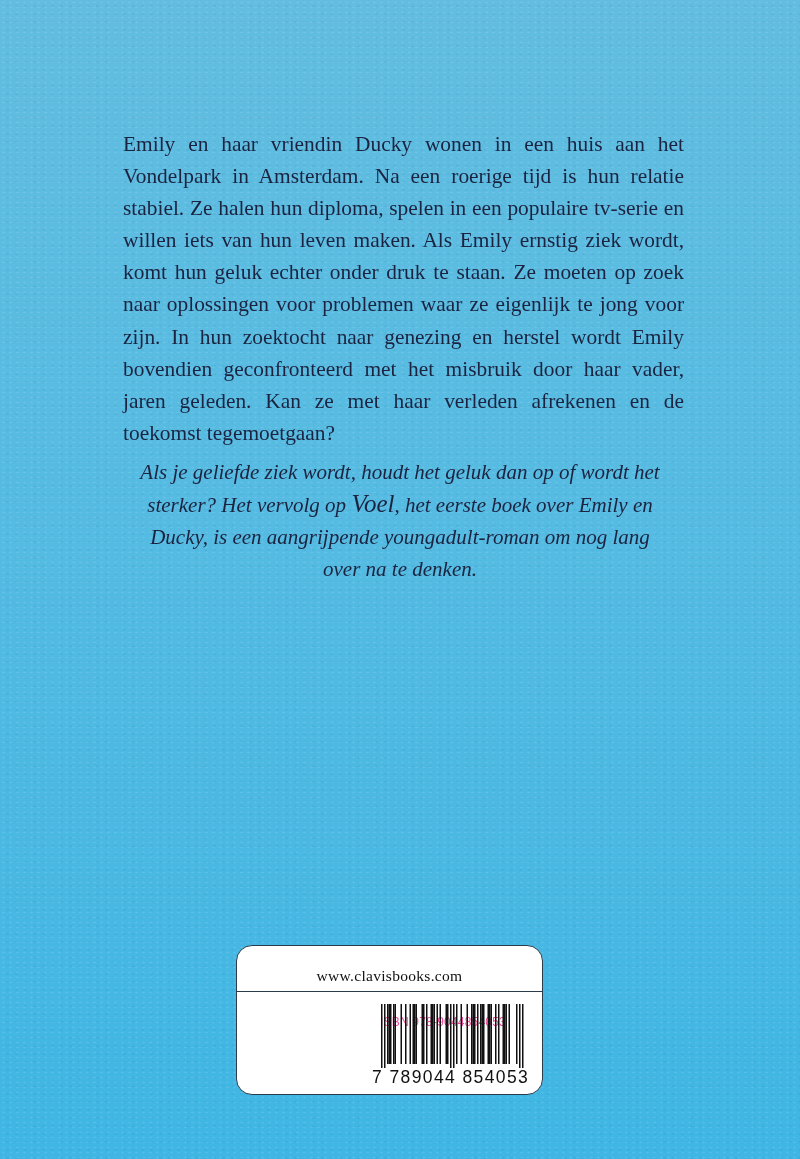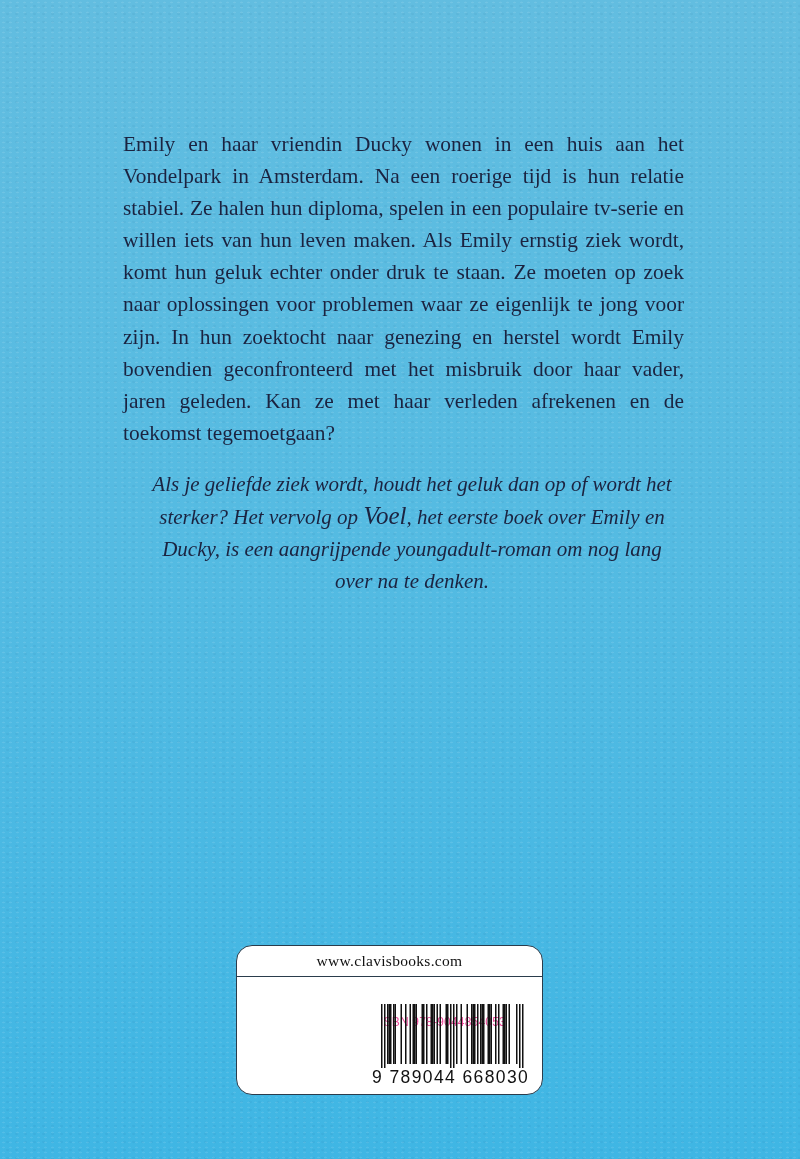--- a/index.html
+++ b/index.html
@@ -19,32 +19,33 @@
   }
   .blurb {
     position: absolute; left: 121px; top: 126px; width: 561px;
     font-size: 21.4px; line-height: 32.1px;
     text-align: justify; text-align-last: left;
     margin: 2px;
   }
   .tagline {
     position: absolute; left: 140px; top: 456px; width: 520px;
     font-size: 21px; line-height: 32px; font-style: italic;
-    text-align: center; margin: 12px;
+    text-align: center; margin: 0;
   }
   .tagline .title-ref { font-size: 25px; font-style: italic; }
   .label {
     position: absolute; left: 236px; top: 945px; width: 307px; height: 150px;
     background: #fff; border: 1.5px solid #2a3c4c; border-radius: 16px;
     box-sizing: border-box; overflow: hidden;
   }
   .url {
     height: 30px; border-bottom: 1.5px solid #2a3c4c;
     text-align: center; font-size: 15.5px; line-height: 29px; letter-spacing: 0.3px;
     color: #111;
+    margin-top: 15px;
   }
   .logo {
     position: absolute; left: 14px; top: 37px; width: 108px; height: 105px;
     background: #d2202c; border-radius: 12px;
     box-shadow: inset 0 0 14px rgba(120,0,10,0.25);
   }
   .logo-word {
     position: absolute; left: 0; right: 0; top: 18px; text-align: center;
     color: #f3e4dc; font-size: 30px; letter-spacing: 0.5px;
   }
@@ -116,14 +117,14 @@
       <rect x="114.0" y="0" width="1.5" height="60" fill="#111"></rect>
       <rect x="117.0" y="0" width="1.5" height="60" fill="#111"></rect>
       <rect x="121.5" y="0" width="1.5" height="60" fill="#111"></rect>
       <rect x="123.0" y="0" width="1.5" height="60" fill="#111"></rect>
       <rect x="124.5" y="0" width="1.5" height="60" fill="#111"></rect>
       <rect x="127.5" y="0" width="1.5" height="60" fill="#111"></rect>
       <rect x="135.0" y="0" width="1.5" height="60" fill="#111"></rect>
       <rect x="138.0" y="0" width="1.5" height="64" fill="#111"></rect>
       <rect x="141.0" y="0" width="1.5" height="64" fill="#111"></rect>
     </svg>
-  <div class="ean">9 789044 668030</div>
+  <div class="ean">7 789044 854053</div>
 </div>
 
 </body></html>

